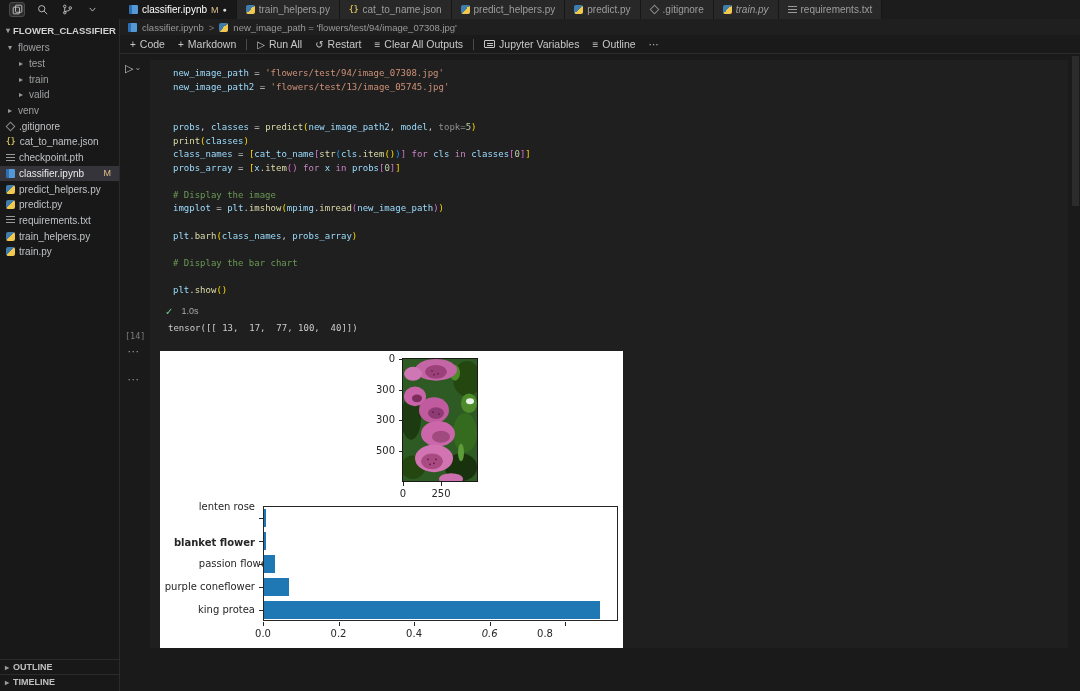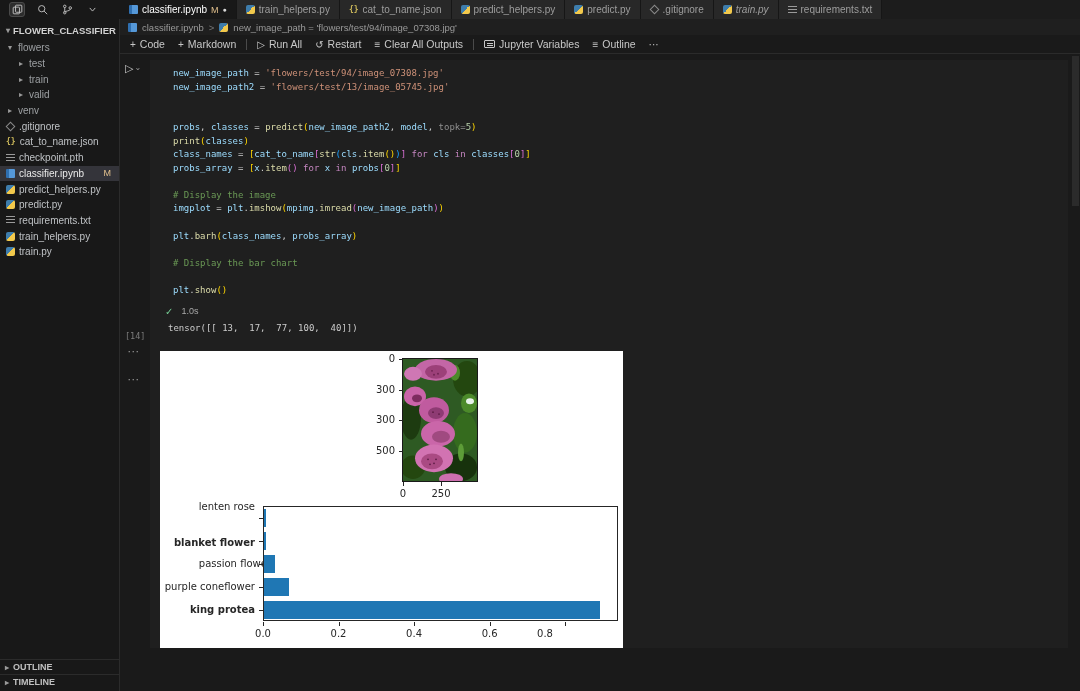--- a/index.html
+++ b/index.html
@@ -376,31 +376,31 @@
               <div class="hbar" style="left: 104px; top: 157.5px; width: 1.51064px; height: 18px; background: rgb(31, 119, 180);"></div>
               <div class="mlabel right" style="left: 0px; top: 186px; width: 95px; font-weight: bold;">blanket flower</div>
               <div class="mtick" style="left: 99px; top: 189.5px; width: 4px; height: 1px;"></div>
               <div class="hbar" style="left: 104px; top: 180.5px; width: 1.8883px; height: 18px; background: rgb(31, 119, 180);"></div>
               <div class="mlabel right" style="left: 16px; top: 206.5px; width: 95px;">passion flower</div>
               <div class="mtick" style="left: 99px; top: 212.5px; width: 4px; height: 1px;"></div>
               <div class="hbar" style="left: 104px; top: 203.5px; width: 11.3298px; height: 18px; background: rgb(31, 119, 180);"></div>
               <div class="mlabel right" style="left: 0px; top: 229.5px; width: 95px;">purple coneflower</div>
               <div class="mtick" style="left: 99px; top: 235.5px; width: 4px; height: 1px;"></div>
               <div class="hbar" style="left: 104px; top: 226.5px; width: 24.5479px; height: 18px; background: rgb(31, 119, 180);"></div>
-              <div class="mlabel right" style="left: 0px; top: 252.5px; width: 95px; font-weight: bold;">king protea</div>
+              <div class="mlabel right" style="left: 0px; top: 252.5px; width: 95px;">king protea</div>
               <div class="mtick" style="left: 99px; top: 258.5px; width: 4px; height: 1px;"></div>
               <div class="hbar" style="left: 104px; top: 249.5px; width: 336.117px; height: 18px; background: rgb(31, 119, 180);"></div>
               <div class="mtick" style="left: 103px; top: 271px; width: 1px; height: 4px;"></div>
               <div class="mlabel center" style="left: 88px; top: 277px; width: 30px;">0.0</div>
               <div class="mtick" style="left: 178.532px; top: 271px; width: 1px; height: 4px;"></div>
               <div class="mlabel center" style="left: 163.532px; top: 277px; width: 30px;">0.2</div>
               <div class="mtick" style="left: 254.064px; top: 271px; width: 1px; height: 4px;"></div>
               <div class="mlabel center" style="left: 239.064px; top: 277px; width: 30px;">0.4</div>
               <div class="mtick" style="left: 329.596px; top: 271px; width: 1px; height: 4px;"></div>
-              <div class="mlabel center" style="left: 314.596px; top: 277px; width: 30px;">0.6</div>
+              <div class="mlabel center" style="left: 314.596px; top: 277px; width: 30px; font-style: italic;">0.6</div>
               <div class="mtick" style="left: 405.128px; top: 271px; width: 1px; height: 4px;"></div>
               <div class="mlabel center" style="left: 370px; top: 277px; width: 30px;">0.8</div>
             </div>
         </div>
 
         <div class="vscroll"></div>
       </div>
     </section>
   </div>
 </div>

